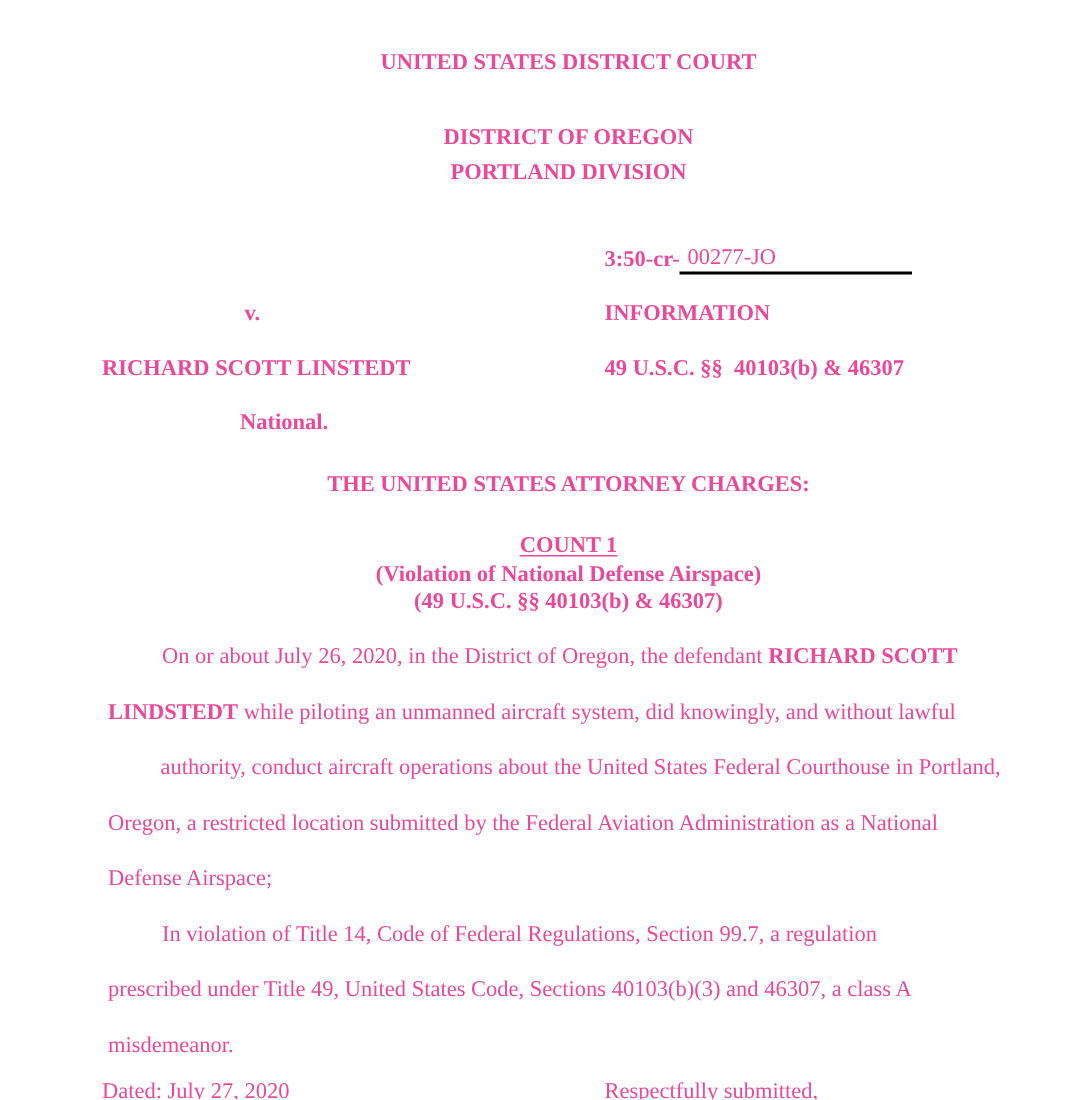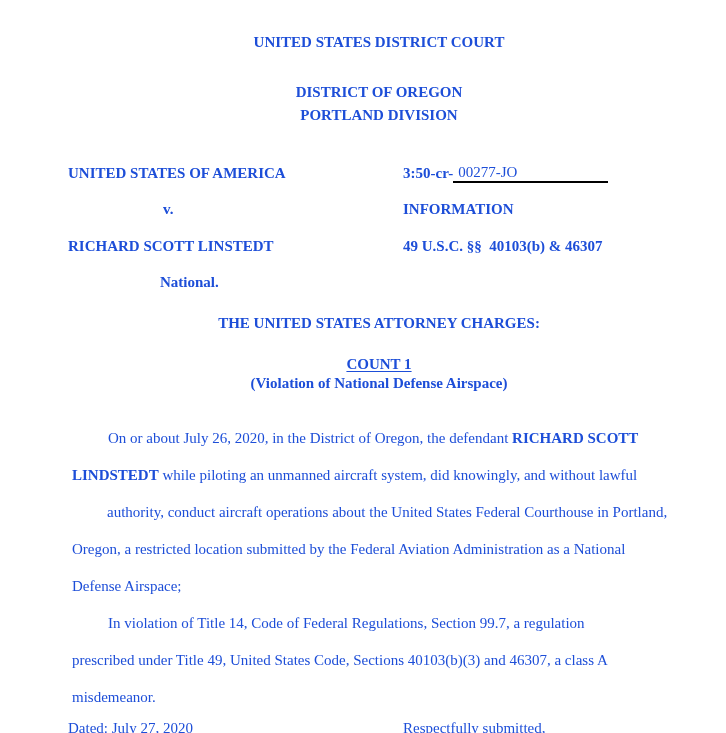--- a/index.html
+++ b/index.html
@@ -8,21 +8,21 @@
     background: #ffffff;
   }
   .page {
     position: relative;
     width: 726px;
     height: 733px;
     background: #ffffff;
     overflow: hidden;
     font-family: "Liberation Serif", "DejaVu Serif", serif;
     font-size: 15px;
-    color: #1d4ed8;
+    color: #ec4899;
   }
   .abs {
     position: absolute;
     line-height: 20px;
     white-space: pre;
   }
   .centered {
     left: 32px;
     width: 694px;
     text-align: center;
@@ -74,33 +74,33 @@
 </style>
 </head>
 <body>
 
 <div class="page">
 
   <div class="abs centered bold h-court">UNITED STATES DISTRICT COURT</div>
   <div class="abs centered bold h-district">DISTRICT OF OREGON</div>
   <div class="abs centered bold h-division">PORTLAND DIVISION</div>
 
-  <div class="abs left-col bold row-1">UNITED STATES OF AMERICA</div>
   <div class="abs versus bold row-2">v.</div>
   <div class="abs left-col bold row-3">RICHARD SCOTT LINSTEDT</div>
   <div class="abs defendant-label bold row-4">National.</div>
 
   <div class="abs right-col bold row-1"><span>3:50-cr-</span><span class="case-fill">00277-JO</span></div>
   <div class="abs right-col bold row-2">INFORMATION</div>
   <div class="abs right-col bold row-3">49 U.S.C. §§  40103(b) &amp; 46307</div>
 
   <div class="abs centered bold charges-heading">THE UNITED STATES ATTORNEY CHARGES:</div>
 
   <div class="abs centered bold count-title">COUNT 1</div>
   <div class="abs centered bold count-subtitle">(Violation of National Defense Airspace)</div>
+  <div class="abs centered bold count-statute">(49 U.S.C. §§ 40103(b) &amp; 46307)</div>
 
   <div class="abs body-line indent bl-1"><span>On or about July 26, 2020, in the District of Oregon, the defendant </span><span class="bold">RICHARD SCOTT</span></div>
   <div class="abs body-line bl-2"><span class="bold">LINDSTEDT</span><span> while piloting an unmanned aircraft system, did knowingly, and without lawful</span></div>
   <div class="abs body-line bl-3">authority, conduct aircraft operations about the United States Federal Courthouse in Portland,</div>
   <div class="abs body-line bl-4">Oregon, a restricted location submitted by the Federal Aviation Administration as a National</div>
   <div class="abs body-line bl-5">Defense Airspace;</div>
 
   <div class="abs body-line indent bl-6">In violation of Title 14, Code of Federal Regulations, Section 99.7, a regulation</div>
   <div class="abs body-line bl-7">prescribed under Title 49, United States Code, Sections 40103(b)(3) and 46307, a class A</div>
   <div class="abs body-line bl-8">misdemeanor.</div>

